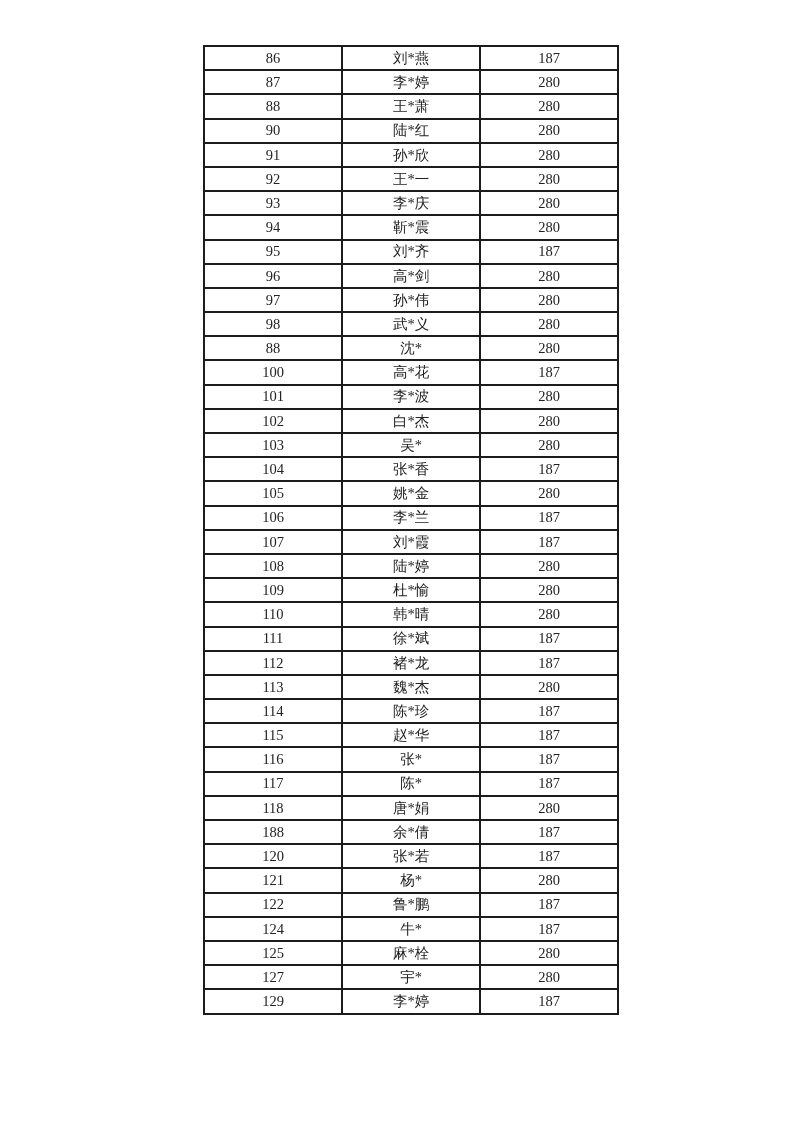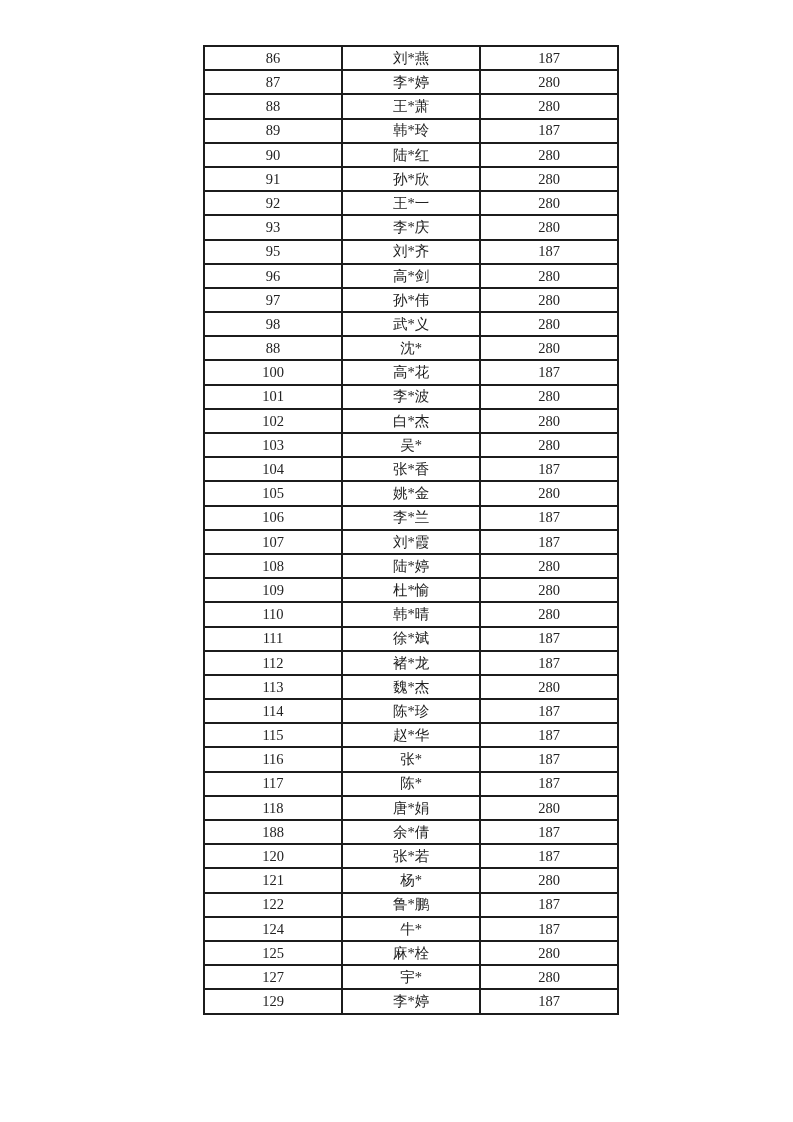--- a/index.html
+++ b/index.html
@@ -62,42 +62,42 @@
           <td>87</td>
           <td>李*婷</td>
           <td>280</td>
         </tr>
         <tr>
           <td>88</td>
           <td>王*萧</td>
           <td>280</td>
         </tr>
         <tr>
-          <td>89</td>
-          <td>韩*玲</td>
-          <td>187</td>
-        </tr>
-        <tr>
           <td>90</td>
           <td>陆*红</td>
           <td>280</td>
         </tr>
         <tr>
           <td>91</td>
           <td>孙*欣</td>
           <td>280</td>
         </tr>
         <tr>
           <td>92</td>
           <td>王*一</td>
           <td>280</td>
         </tr>
         <tr>
           <td>93</td>
           <td>李*庆</td>
+          <td>280</td>
+        </tr>
+        <tr>
+          <td>94</td>
+          <td>靳*震</td>
           <td>280</td>
         </tr>
         <tr>
           <td>95</td>
           <td>刘*齐</td>
           <td>187</td>
         </tr>
         <tr>
           <td>96</td>
           <td>高*剑</td>

